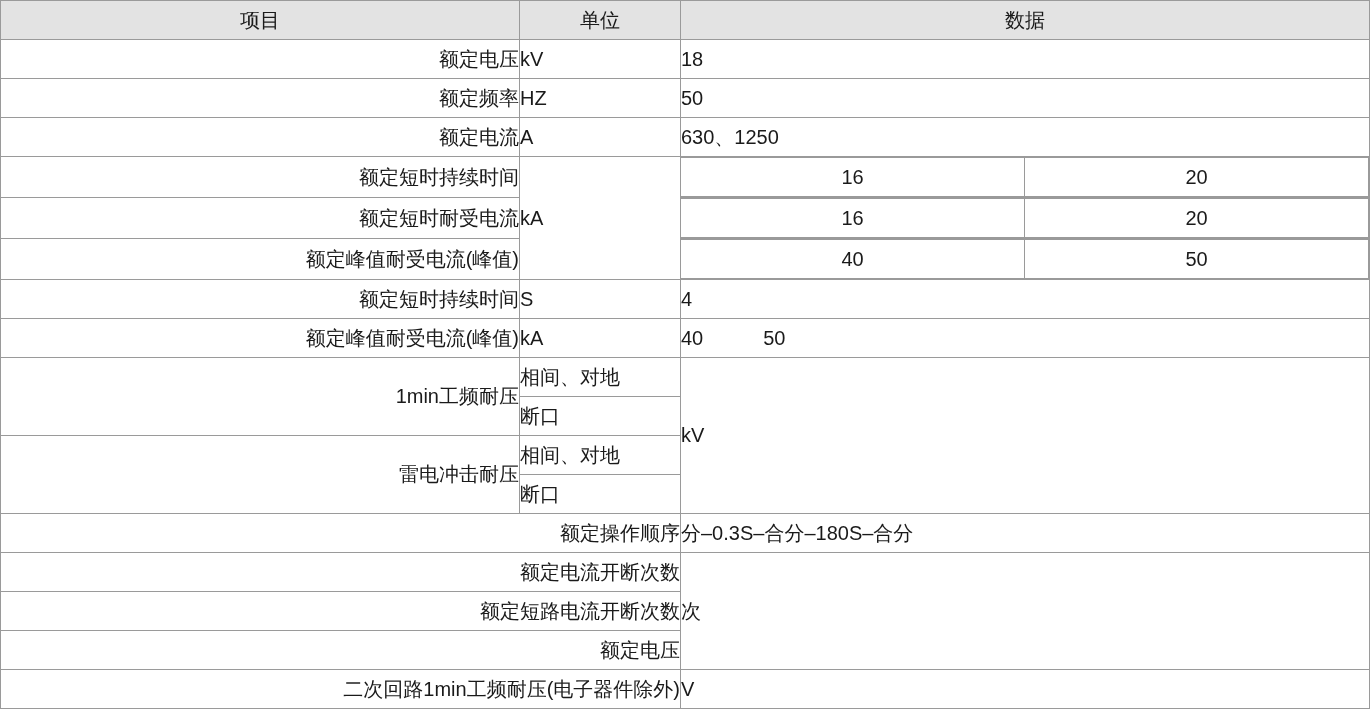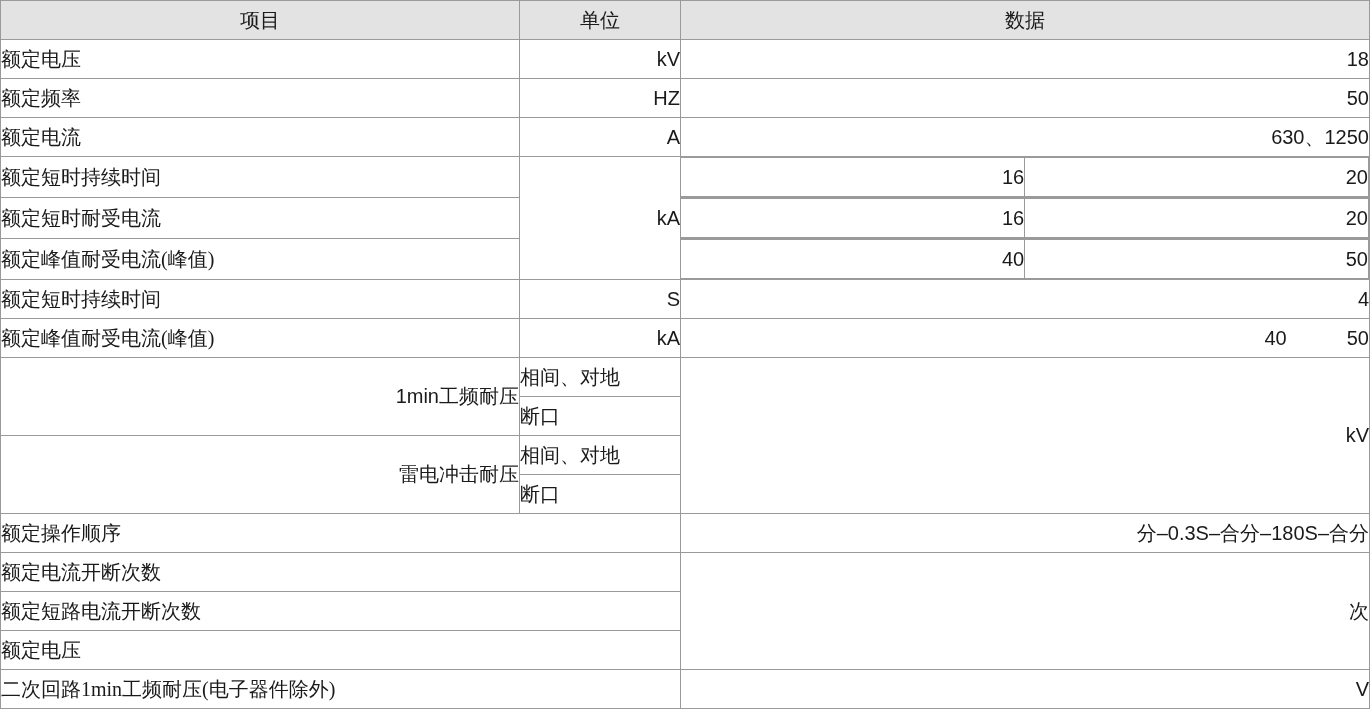--- a/index.html
+++ b/index.html
@@ -23,41 +23,40 @@
     height:39px;
     box-sizing:border-box;
   }
   .hdr{
     background:#e3e3e3;
     text-align:center;
     height:54px;
     font-size:21px;
   }
   .itemcell{
-    text-align:left;
+    text-align:right;
     padding-left:10px;
-    font-family:Liberation Serif, serif;
   }
   .subcell{
     text-align:left;
   }
-  .ctr{text-align:right;}
+  .ctr{text-align:left;}
   col.c-item{width:519px;}
   col.c-unit{width:161px;}
   col.c-data{width:689px;}
   .rowlabel{padding-left:10px;text-align:right;}
   .nested{
     width:100%;
     border-collapse:collapse;
     table-layout:fixed;
   }
   .nested td{
     border:0;
     border-left:1px solid #9a9a9a;
-    text-align:right;
+    text-align:center;
     font-size:20px;
     height:37px;
   }
   .nested td:first-child{border-left:0;}
   .gap-left{padding-right:60px;}
 </style>
 </head>
 <body>
 
 <table class="spec">

